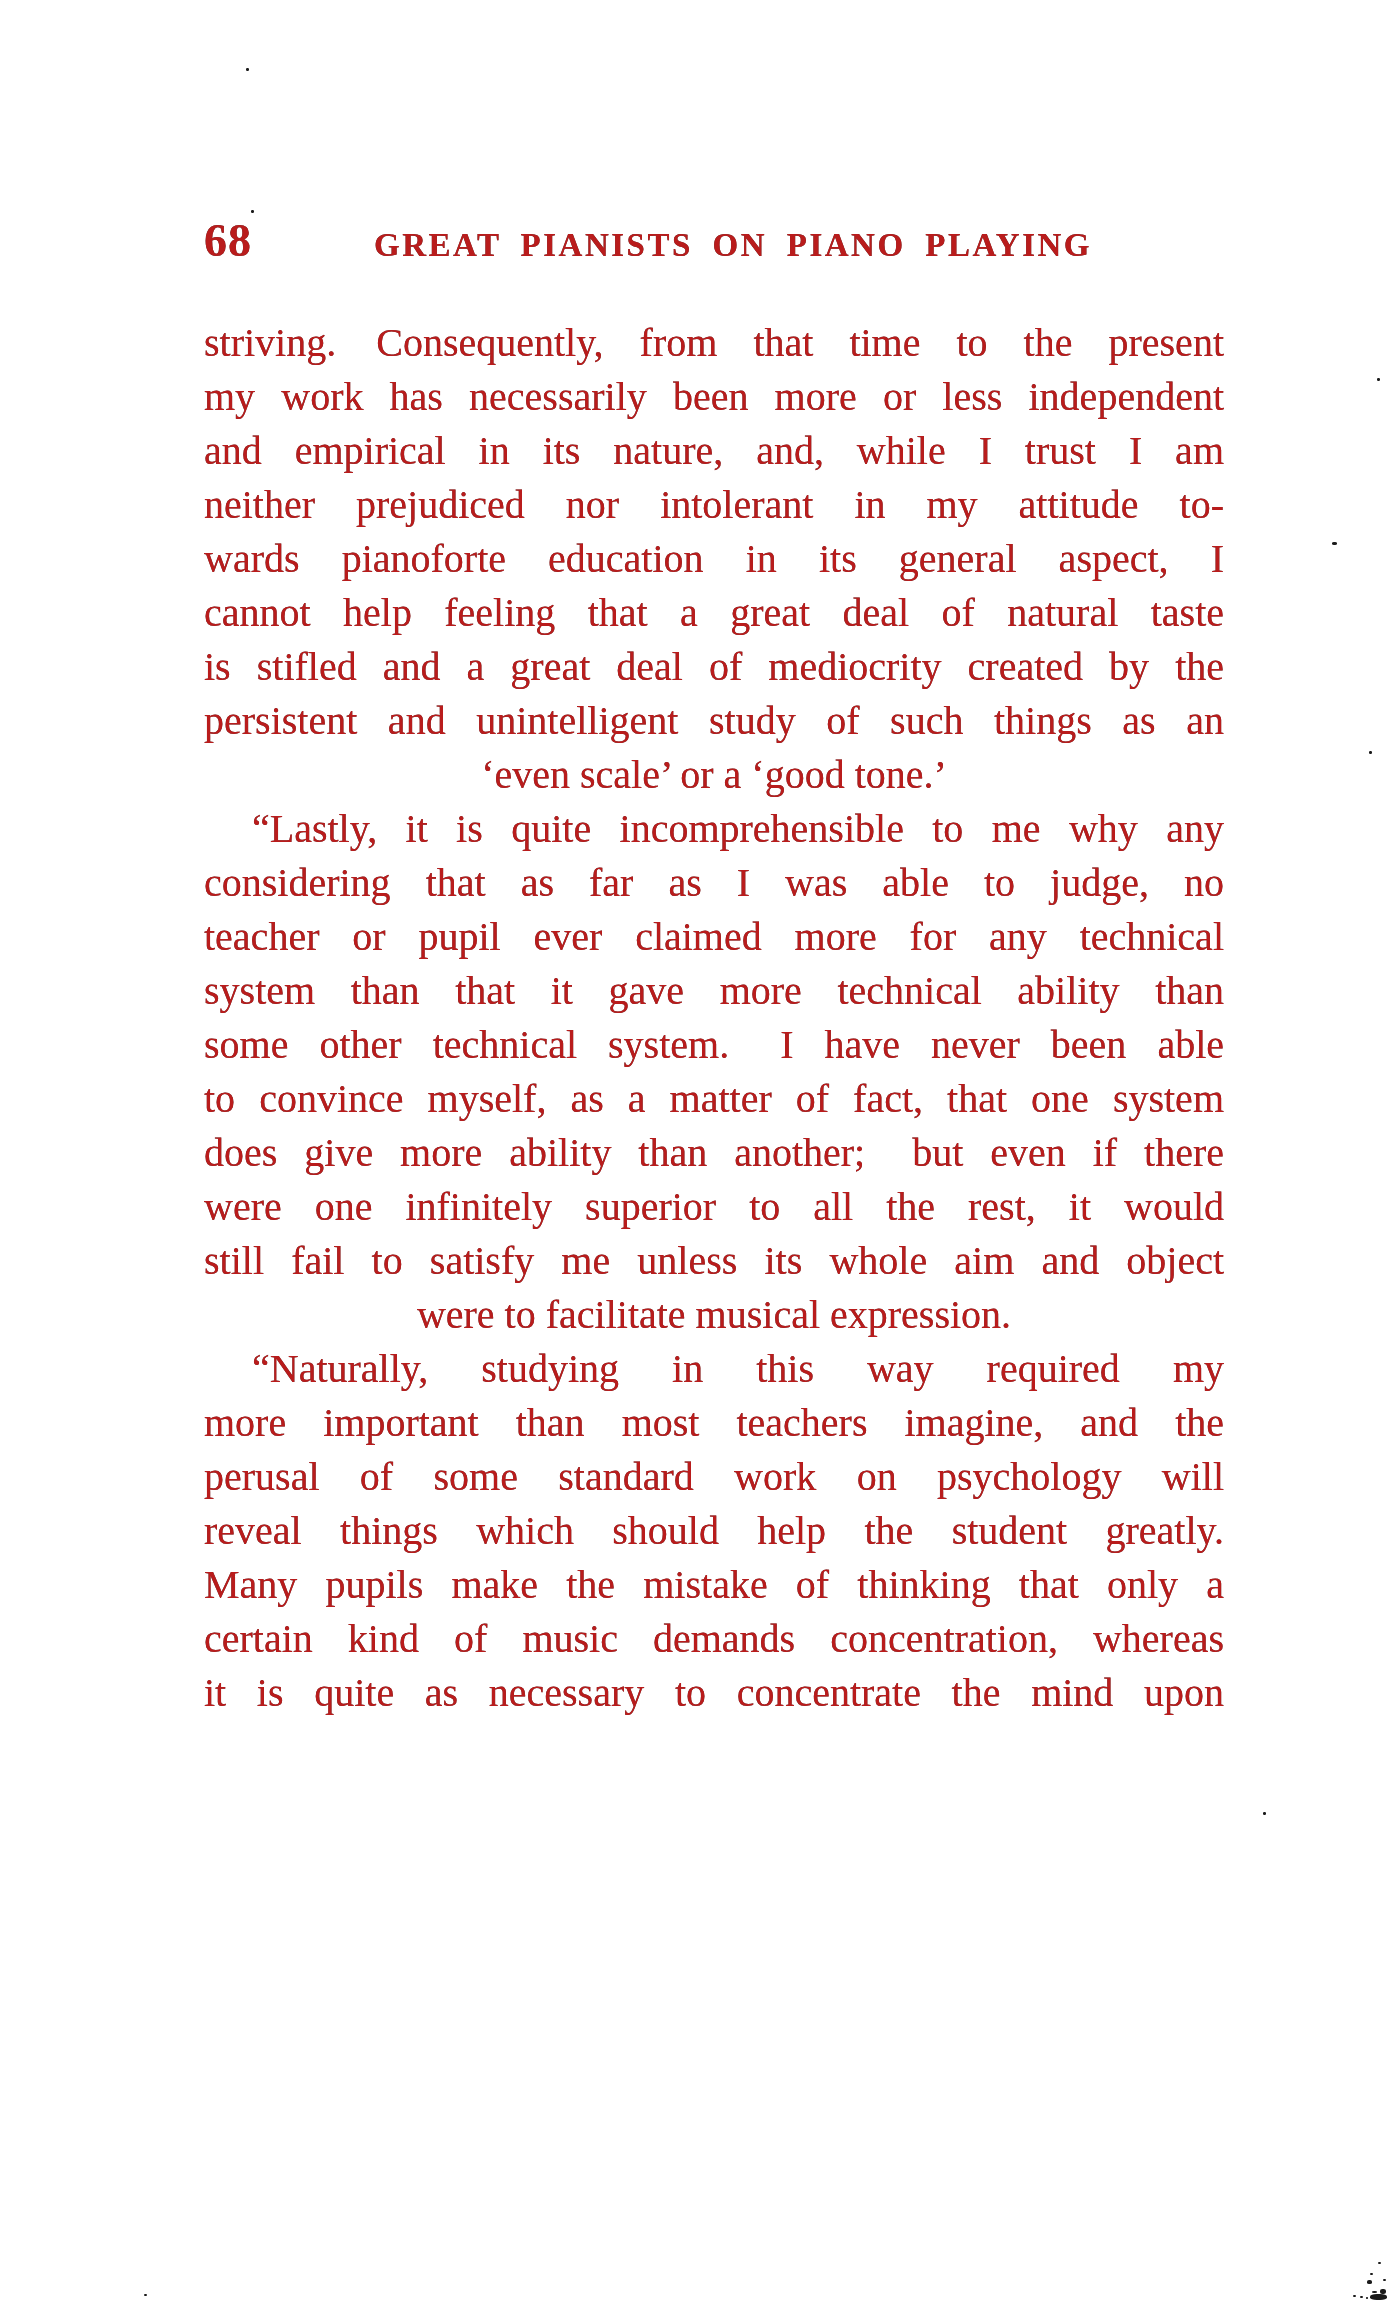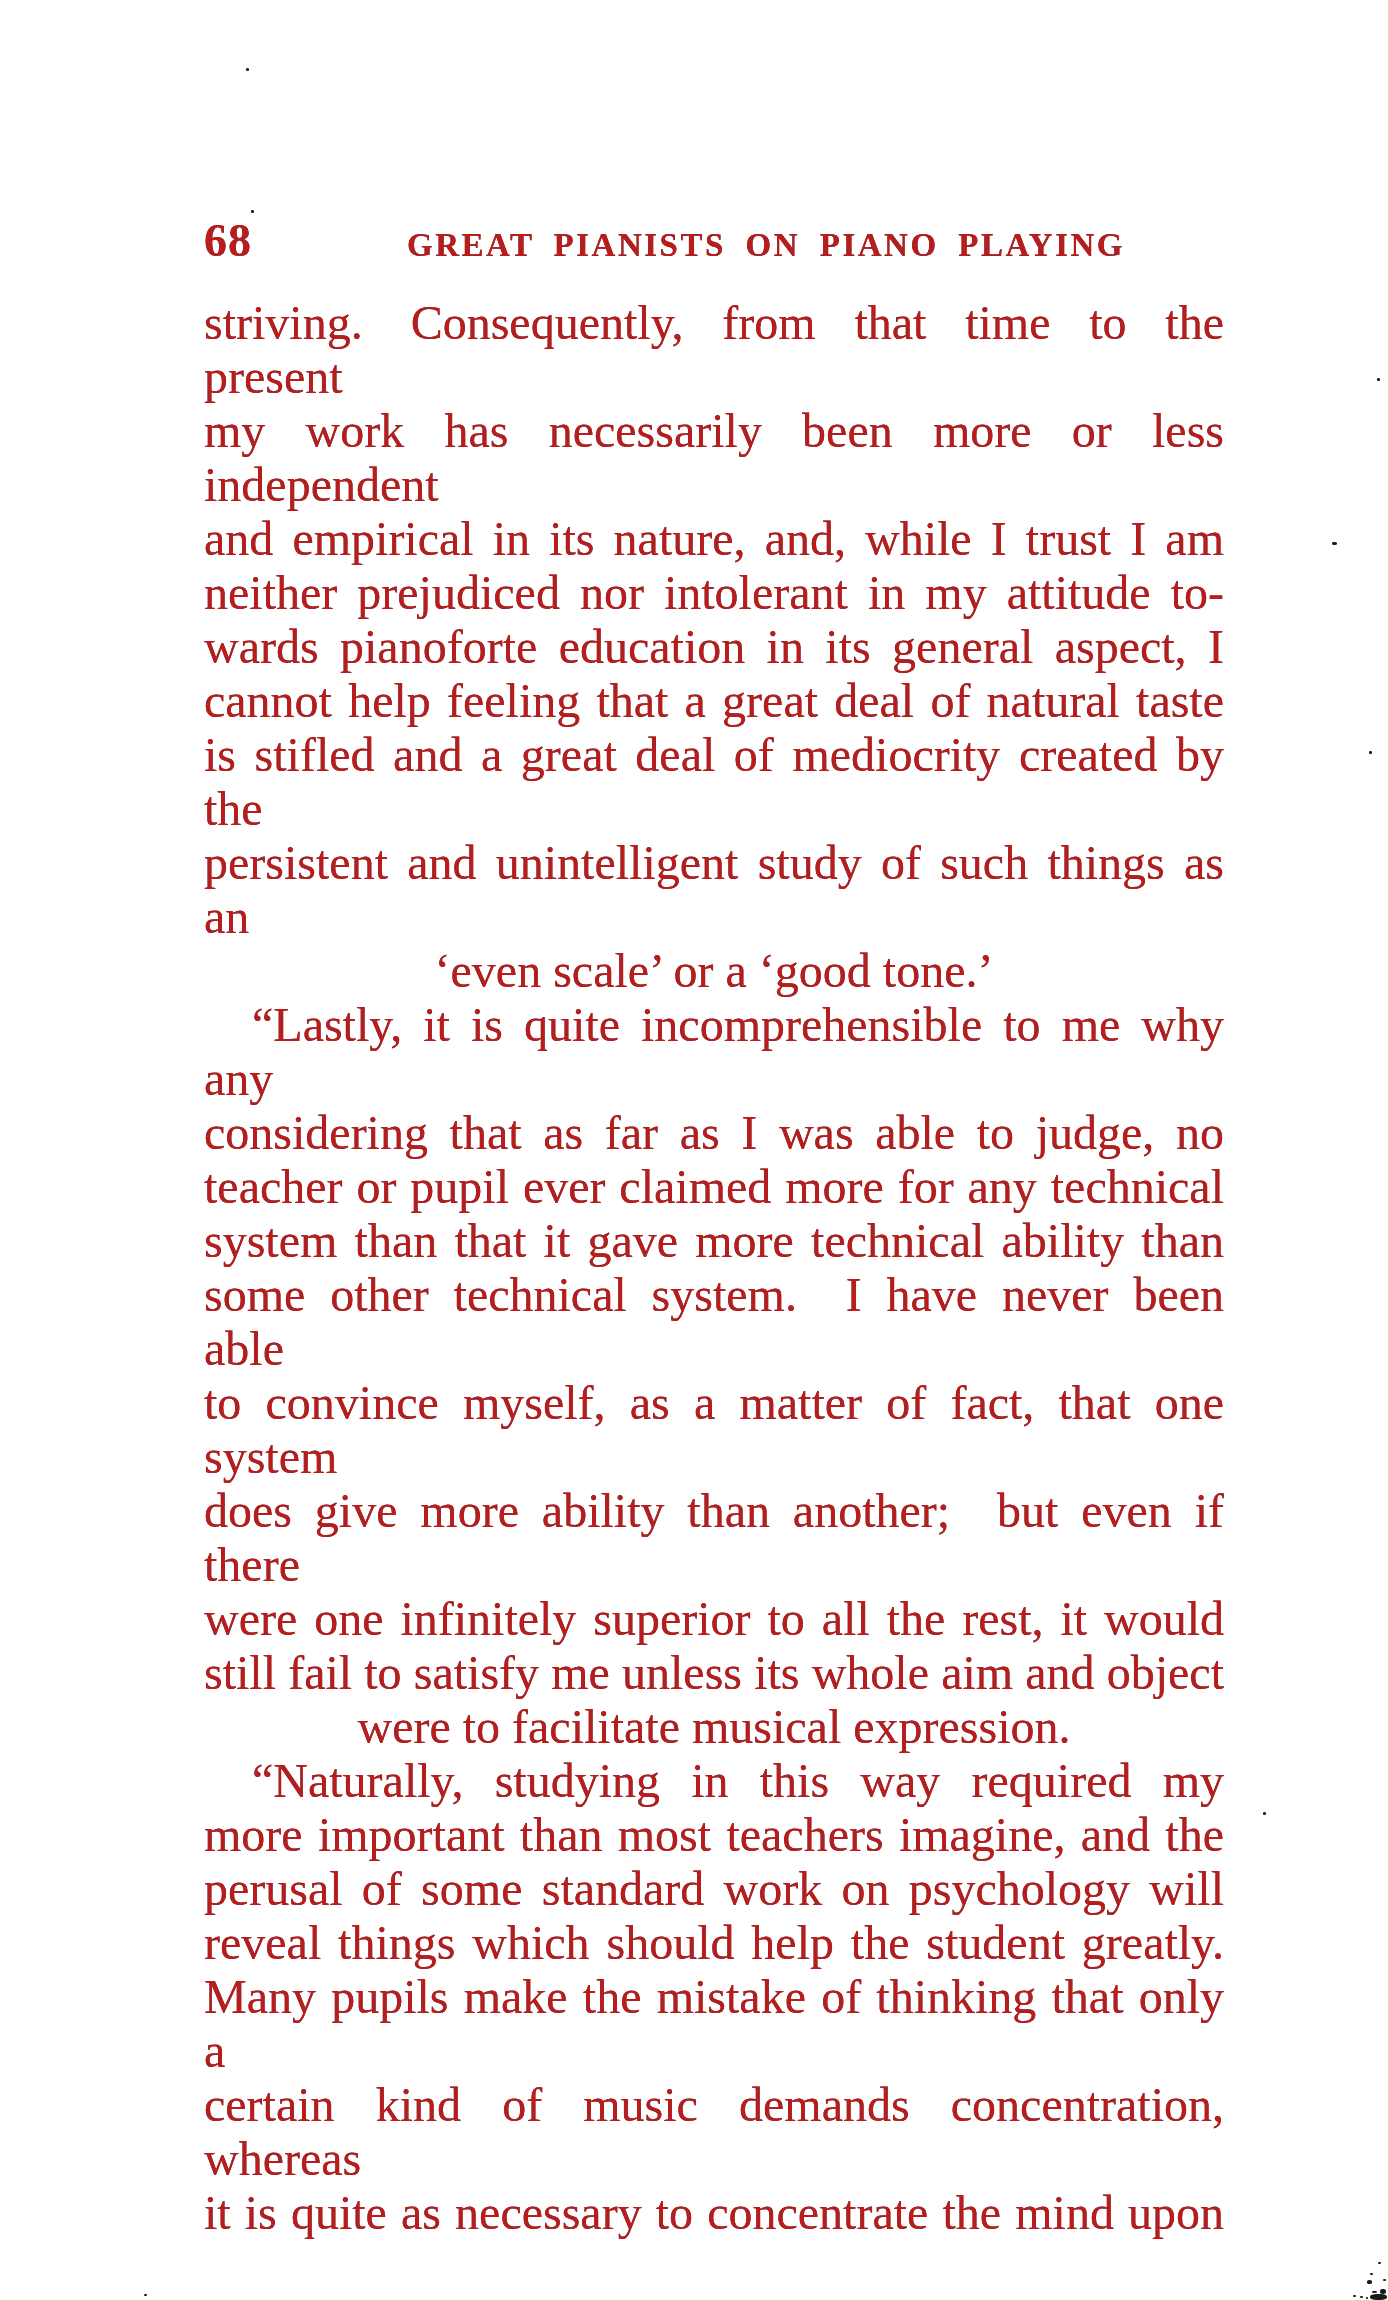--- a/index.html
+++ b/index.html
@@ -17,25 +17,24 @@
     letter-spacing:1px;
     text-shadow:0 0 0.5px rgba(0,0,0,0.75);
     white-space:nowrap;
   }
   .running-title {
     position:absolute; left:374px; top:227px;
     font-size:33px; font-weight:700; line-height:1.1;
     letter-spacing:2.5px; word-spacing:9px;
     text-shadow:0 0 0.5px rgba(0,0,0,0.75);
     white-space:nowrap;
-    margin-left:33px;
   }
   .text-block {
-    position:absolute; left:204px; top:296px; width:1020px;
-    font-size:48px; line-height:54px;
+    position:absolute; left:204px; top:316px; width:1020px;
+    font-size:40px; line-height:54px;
     text-shadow:0 0 0.5px rgba(0,0,0,0.7);
   }
   .line { text-align:justify; text-align-last:justify; text-justify:inter-word; }
   .line.no-j { text-align:center; text-align-last:auto; }
   .line.indent { text-indent:48px; }
   .speck { position:absolute; background:#1a1a1a; border-radius:40%; }
 </style>
 </head>
 <body>
 

